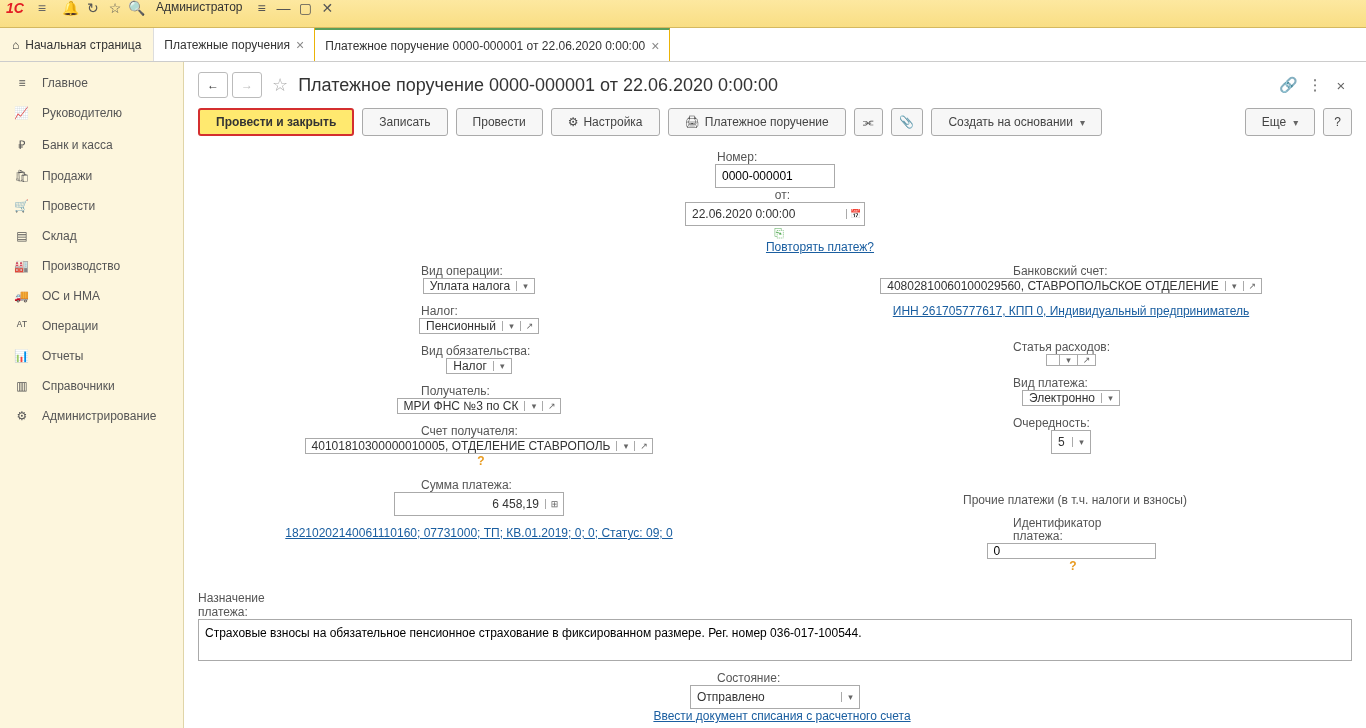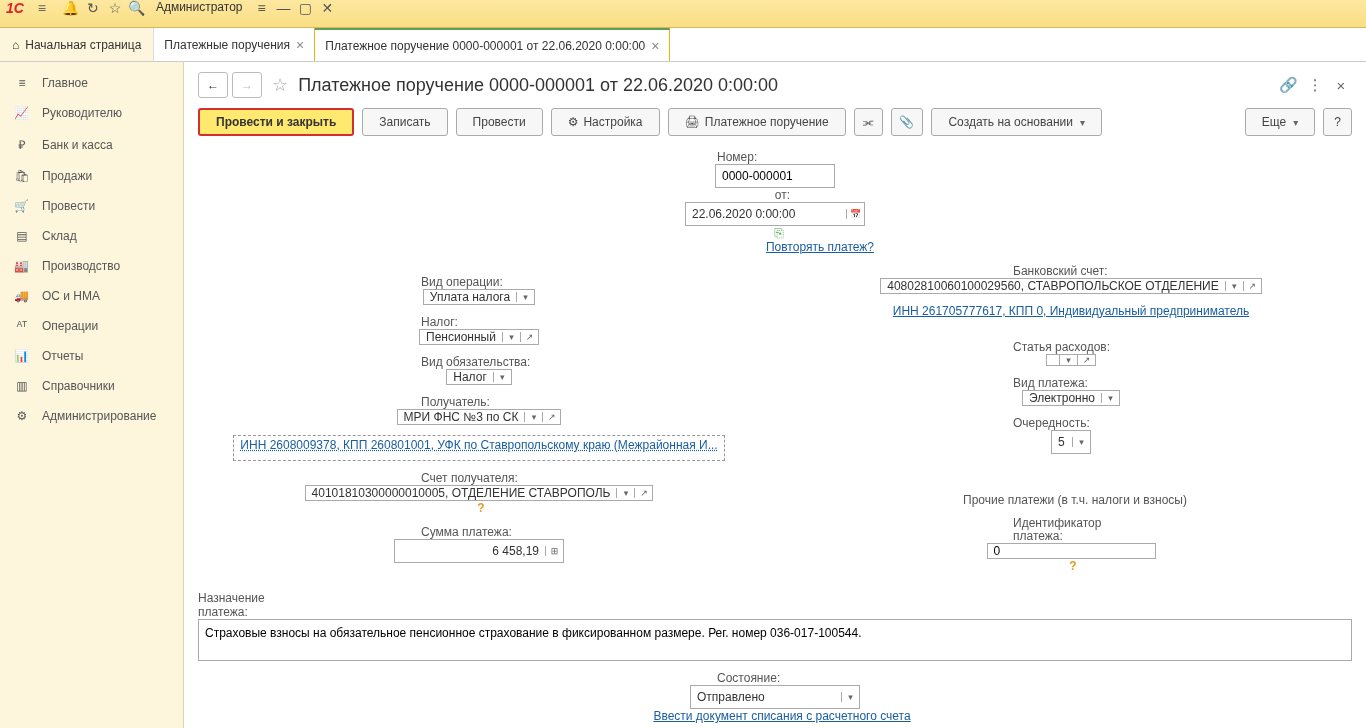--- a/index.html
+++ b/index.html
@@ -29,21 +29,21 @@
 .star { color: #aaa; font-size: 18px; margin: 0 6px; cursor: pointer;}
 .doc-title { font-size: 18px; color: #333; flex: 1; }
 .hicon { width: 22px; text-align: center; color: #666; cursor: pointer; font-size: 15px;}
 
 .toolbar { display: flex; gap: 8px; align-items: center; margin-bottom: 14px; flex-wrap: wrap;}
 .btn { height: 28px; padding: 0 16px; border: 1px solid #aaa; background: #f7f7f7; border-radius: 3px; display: inline-flex; align-items: center; gap: 5px; cursor: pointer; font-size: 12px; color: #444;}
 .btn.primary { background: #ffe96f; border: 2px solid #d42f2f; font-weight: bold; color: #333; padding: 0 16px;}
 .btn .dd { margin-left: 2px; color: #666; font-size: 10px;}
 .spacer { flex: 1; }
 
-.form { display: flex; gap: 30px; align-items: center; }
+.form { display: flex; gap: 30px; }
 .col { flex: 1; min-width: 0;}
 .row { display: flex; align-items: center; margin-bottom: 10px; min-height: 26px; flex-direction: column;}
 .row label { width: 116px; color: #555; flex-shrink: 0;}
 .input, .select, .combo { height: 24px; border: 1px solid #aaa; background: #fff; padding: 0 6px; font-size: 12px; display: flex; align-items: center; }
 .input { }
 .combo { display: flex; padding: 0; }
 .combo .val { flex: 1; padding: 0 6px; overflow: hidden; text-overflow: ellipsis; white-space: nowrap;}
 .combo .cbtn { width: 18px; border-left: 1px solid #aaa; display: flex; align-items: center; justify-content: center; cursor: pointer; font-size: 9px; color: #666;}
 .link { color: #1a5ea0; text-decoration: underline; cursor: pointer; }
 .link.dotted { text-decoration: underline dotted; border: 1px dashed #999; padding: 2px 6px; display: inline-block;}
@@ -210,37 +210,38 @@
         </div>
         <div class="row">
           <label>Получатель:</label>
           <div class="combo" style="flex:1">
               <span class="val">МРИ ФНС №3 по СК</span>
               <span class="cbtn">▾</span>
               <span class="cbtn">↗</span>
             </div>
         </div>
         <div class="row">
-          <span class="link dotted" style="flex:1; overflow:hidden; text-overflow:ellipsis; white-space:nowrap;">ИНН 2608009378, КПП 260801001, УФК по Ставропольскому краю (Межрайонная И...</span>
-        </div>
-        <div class="row">
           <label>Счет получателя:</label>
           <div class="combo" style="flex:1">
               <span class="val">40101810300000010005, ОТДЕЛЕНИЕ СТАВРОПОЛЬ</span>
               <span class="cbtn">▾</span>
               <span class="cbtn">↗</span>
             </div>
           <span class="qicon">?</span>
         </div>
         <div class="row">
           <label>Сумма платежа:</label>
           <div class="combo" style="width:170px">
               <span class="val" style="text-align:right;">6 458,19</span>
               <span class="cbtn">⊞</span>
             </div>
+        </div>
+        <div class="row">
+          <label></label>
+          <span class="link">18210202140061110160; 07731000; ТП; КВ.01.2019; 0; 0; Статус: 09; 0</span>
         </div>
       </div>
 
       <div class="col">
         <div class="row">
           <label>Банковский счет:</label>
           <div class="combo" style="flex:1">
               <span class="val">40802810060100029560, СТАВРОПОЛЬСКОЕ ОТДЕЛЕНИЕ</span>
               <span class="cbtn">▾</span>
               <span class="cbtn">↗</span>

